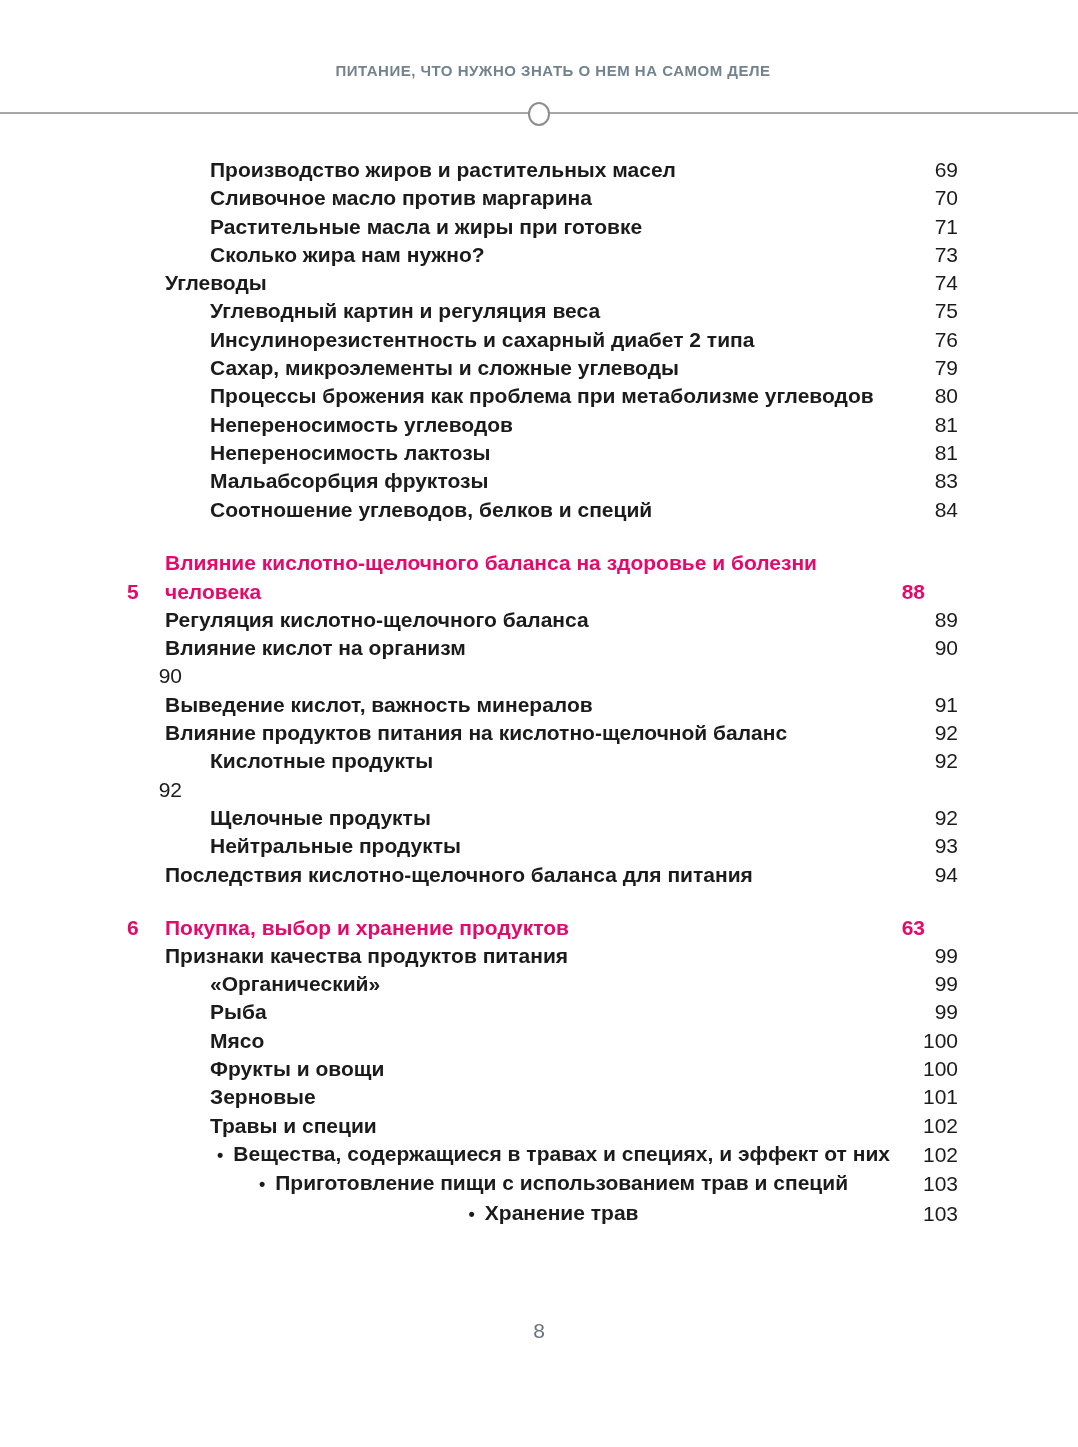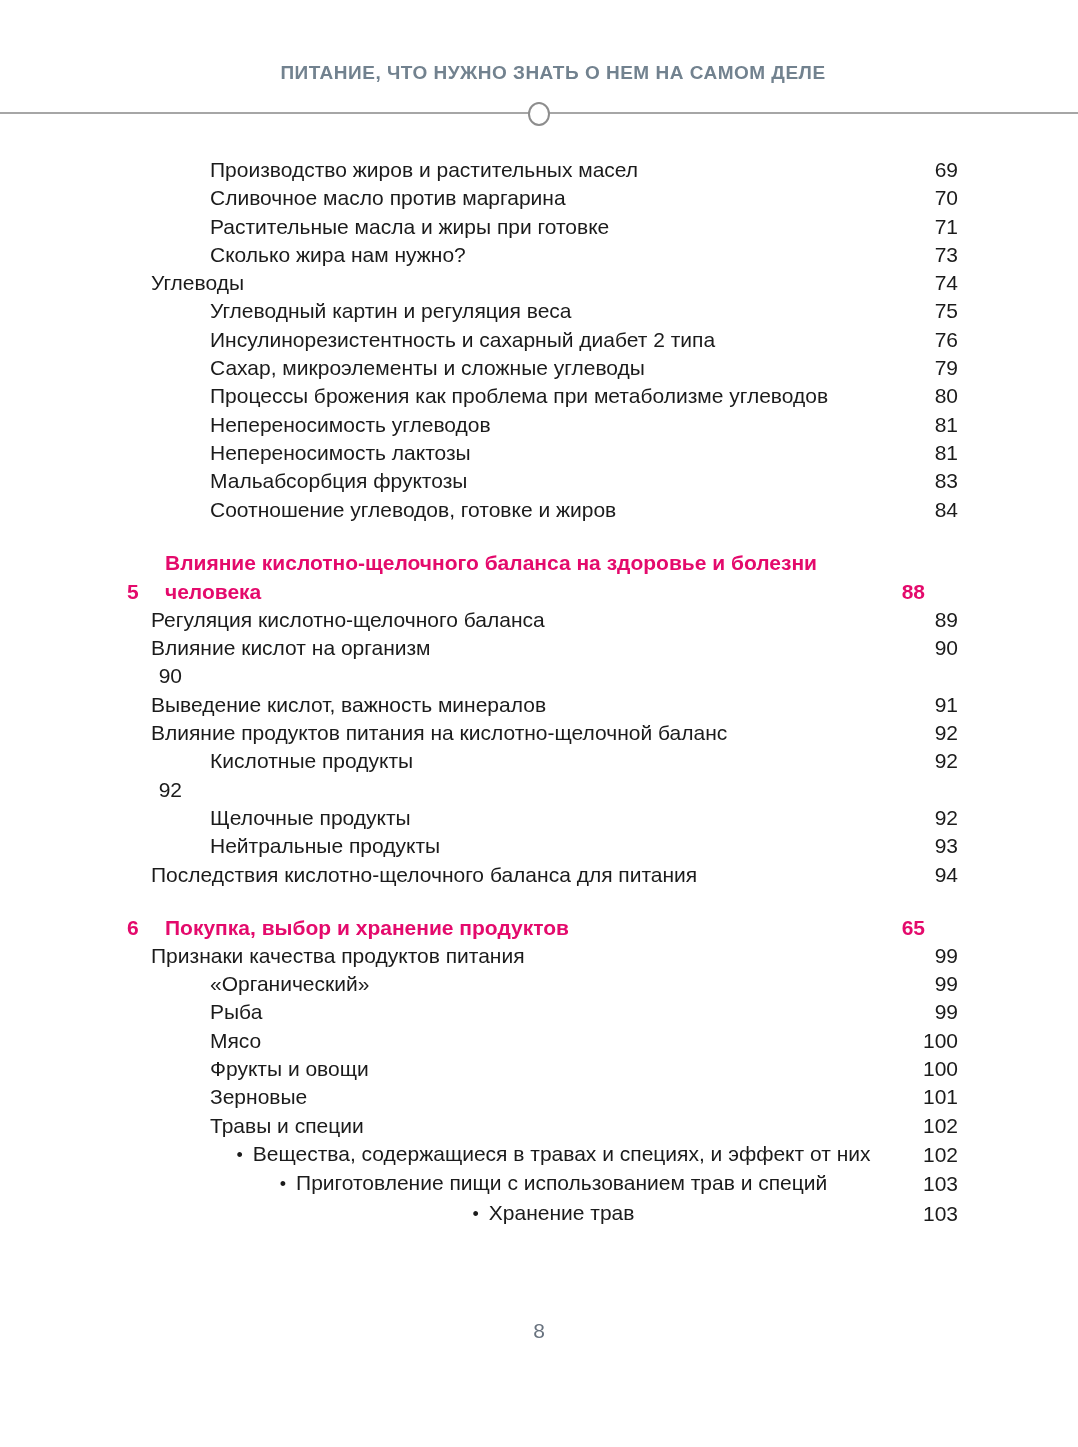--- a/index.html
+++ b/index.html
@@ -14,21 +14,21 @@
     font-family: "Liberation Sans", sans-serif;
     color: #1b1b1b;
     overflow: hidden;
   }
   .running-header {
     position: absolute;
     top: 62px;
     left: 0;
     right: 0;
     text-align: center;
-    font-size: 19px;
+    font-size: 15px;
     font-weight: bold;
     letter-spacing: 0.5px;
     color: #72828f;
     padding-left: 28px;
   }
   .divider {
     position: absolute;
     top: 101px;
     left: 0;
     width: 1078px;
@@ -69,23 +69,24 @@
     font-weight: bold;
     color: #e40a6c;
     line-height: 29px;
   }
   .ch-num {
     flex: none;
     width: 38px;
   }
   .toc-title {
     flex: 1;
+    font-weight: bold;
   }
   .toc-row.chapter .toc-title { max-width: 705px; }
-  .toc-row.l1 .toc-title { margin-left: 24px; }
+  .toc-row.l1 .toc-title { margin-left: 38px; }
   .toc-row.l2 .toc-title { margin-left: 83px; }
   .toc-row.bullet .toc-title { margin-left: 77px; text-align: center; }
   .bullet-glyph {
     margin-right: 10px;
     font-size: 18px;
   }
   .toc-page {
     flex: none;
     min-width: 55px;
     text-align: right;
@@ -155,21 +156,21 @@
       </div>
       <div class="toc-row l2">
         <span class="toc-title">Непереносимость лактозы</span>
         <span class="toc-page">81</span>
       </div>
       <div class="toc-row l2">
         <span class="toc-title">Мальабсорбция фруктозы</span>
         <span class="toc-page">83</span>
       </div>
       <div class="toc-row l2">
-        <span class="toc-title">Соотношение углеводов, готовке и жиров</span>
+        <span class="toc-title">Соотношение углеводов, белков и специй</span>
         <span class="toc-page">84</span>
       </div>
       <div class="toc-row chapter">
         <span class="ch-num">5</span>
         <span class="toc-title">Влияние кислотно-щелочного баланса на здоровье и болезни человека</span>
         <span class="toc-page">88</span>
       </div>
       <div class="toc-row l1">
         <span class="toc-title">Регуляция кислотно-щелочного баланса</span>
         <span class="toc-page">89</span>
@@ -204,21 +205,21 @@
         <span class="toc-title">Нейтральные продукты</span>
         <span class="toc-page">93</span>
       </div>
       <div class="toc-row l1">
         <span class="toc-title">Последствия кислотно-щелочного баланса для питания</span>
         <span class="toc-page">94</span>
       </div>
       <div class="toc-row chapter">
         <span class="ch-num">6</span>
         <span class="toc-title">Покупка, выбор и хранение продуктов</span>
-        <span class="toc-page">65</span>
+        <span class="toc-page">63</span>
       </div>
       <div class="toc-row l1">
         <span class="toc-title">Признаки качества продуктов питания</span>
         <span class="toc-page">99</span>
       </div>
       <div class="toc-row l2">
         <span class="toc-title">«Органический»</span>
         <span class="toc-page">99</span>
       </div>
       <div class="toc-row l2">

